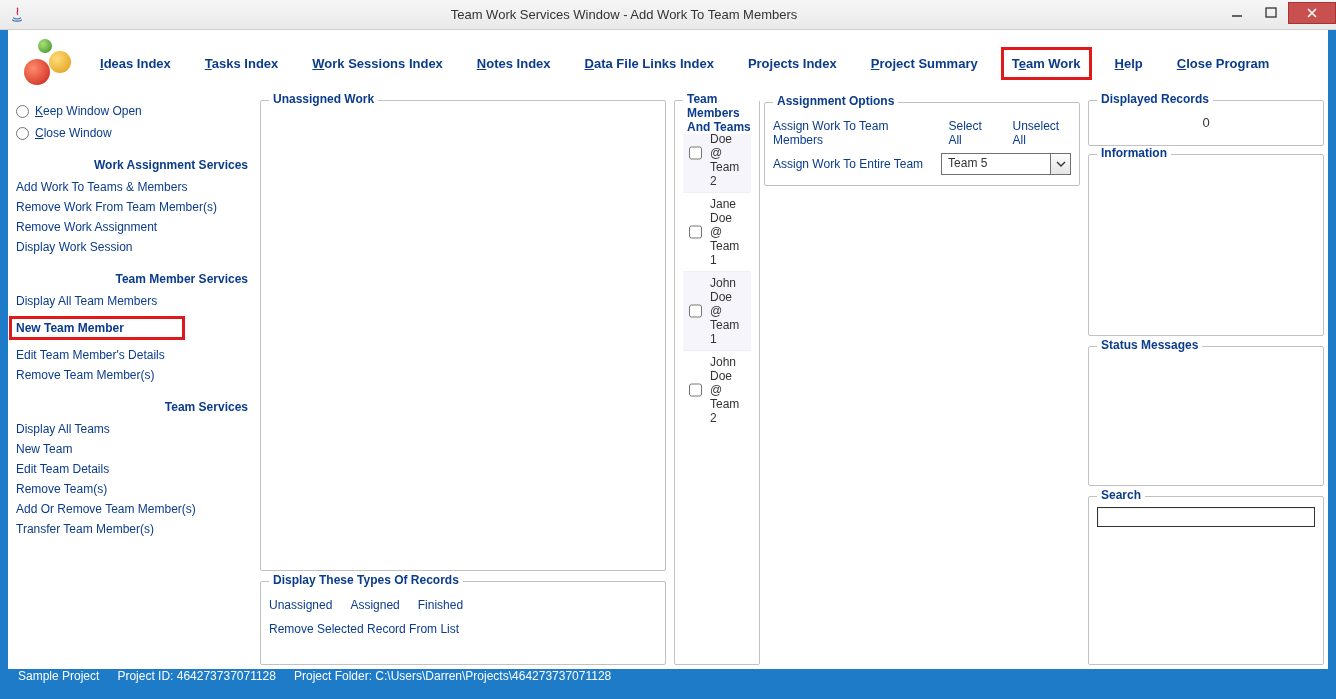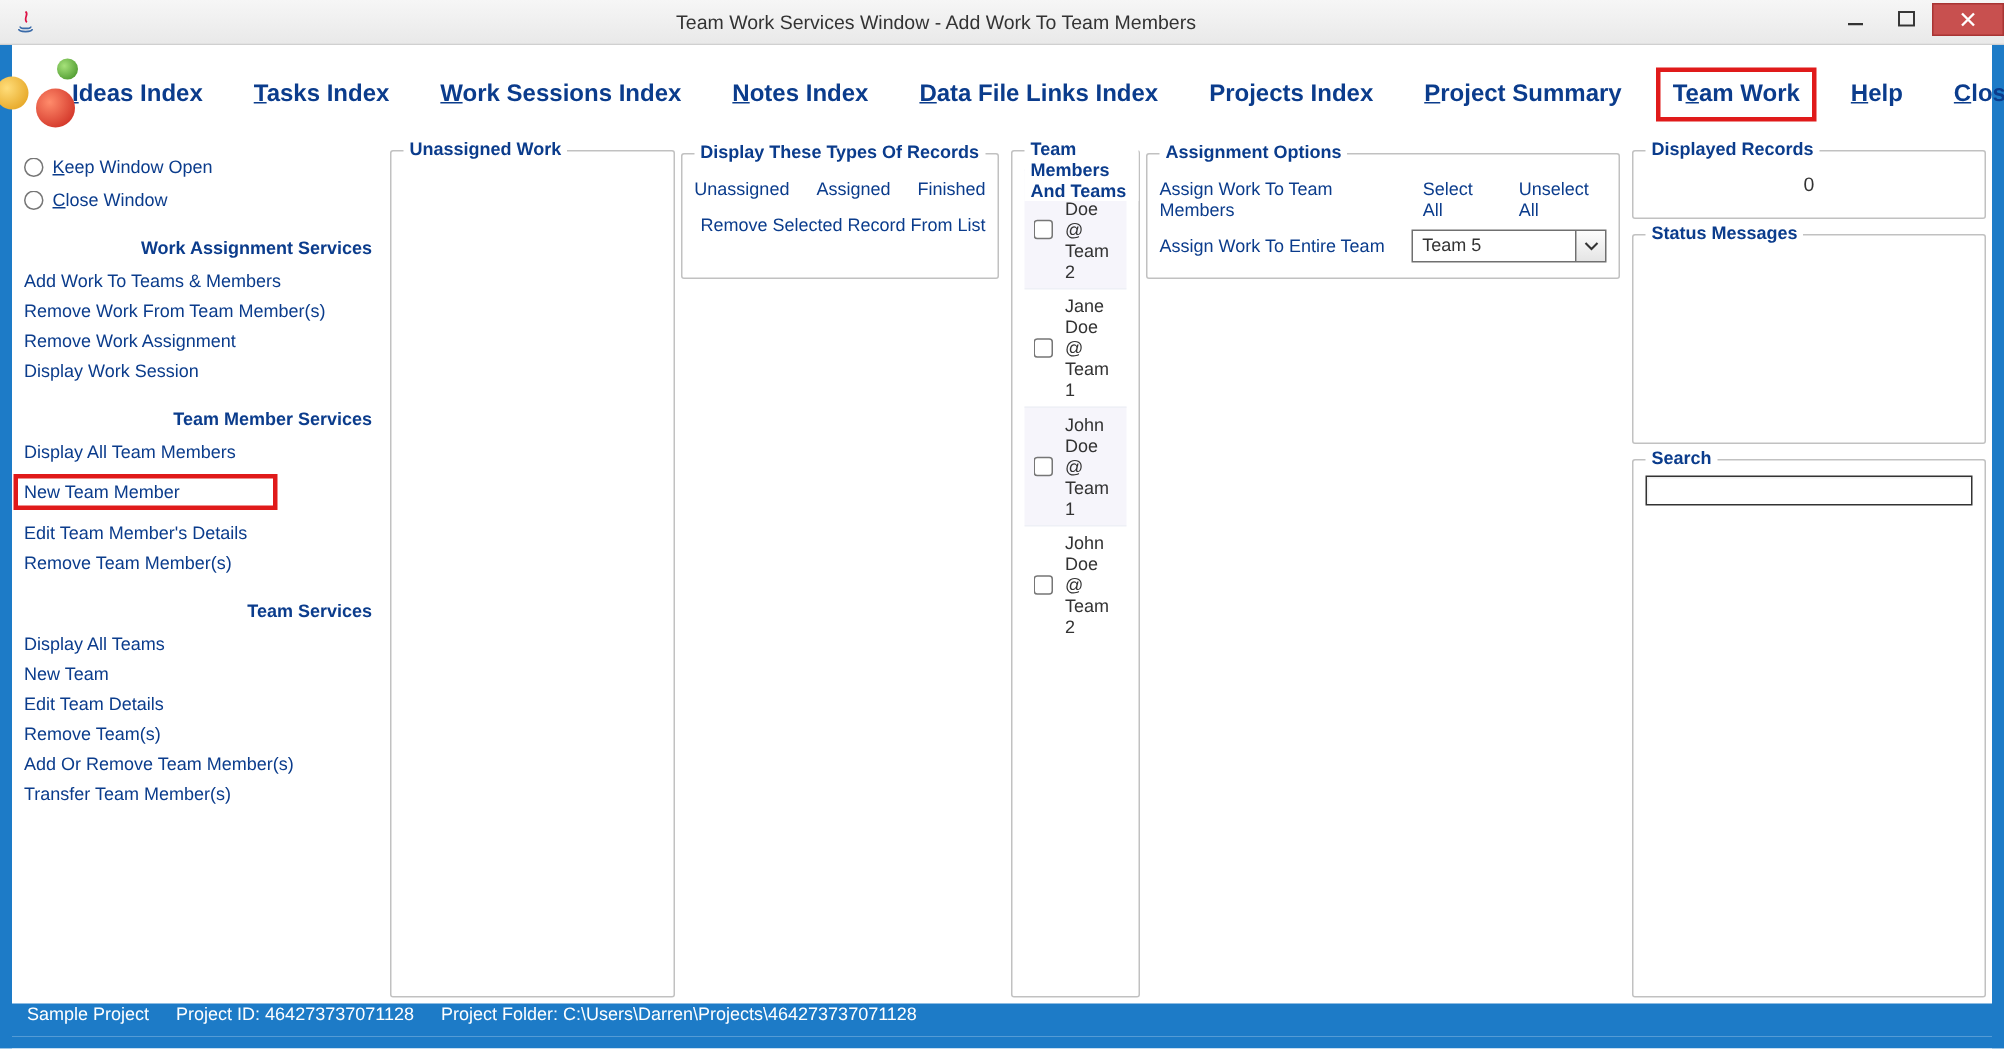--- a/index.html
+++ b/index.html
@@ -77,21 +77,21 @@
   }
   .logo .c { position:absolute; border-radius:50%; }
   .logo .c1 { width:26px; height:26px; background: radial-gradient(circle at 35% 35%, #ff8b6b, #c72018); left:2px; bottom:4px; }
   .logo .c2 { width:22px; height:22px; background: radial-gradient(circle at 35% 35%, #ffdd7a, #e09a12); right:3px; top:14px; }
   .logo .c3 { width:14px; height:14px; background: radial-gradient(circle at 35% 35%, #a6e27a, #3b8a1f); left:16px; top:2px; }
 
   .menu { display: flex; gap: 34px; align-items: center; }
   .menu-item {
     color: #0b3c8c;
     font-weight: bold;
-    font-size: 16px;
+    font-size: 13px;
     cursor: pointer;
     white-space: nowrap;
   }
   .menu-item .mn { text-decoration: underline; }
   .menu-item.highlight {
     border: 3px solid #e01a1a;
     padding: 6px 8px;
     margin: -9px -11px;
   }
 
@@ -115,20 +115,21 @@
   .radio-row .lbl .mn { text-decoration: underline; }
 
   .section-title { font-weight: bold; margin-top: 18px; margin-bottom: 8px; text-align: right; }
   .side-item { margin: 6px 0; cursor: pointer; }
   .side-item.highlight {
     border: 3px solid #e01a1a;
     padding: 2px 4px;
     margin: 2px -7px;
     display: inline-block;
     width: calc(100% - 56px);
+    font-weight: bold;
   }
 
   
   .group {
     border: 1px solid #c1c1c1;
     border-radius: 2px;
     position: relative;
     margin: 4px 2px;
     padding: 10px 8px 8px 8px;
   }
@@ -137,21 +138,21 @@
     top: -9px;
     left: 8px;
     background: #fff;
     padding: 0 4px;
     color: #0b3c8c;
     font-weight: bold;
     font-size: 12px;
   }
 
   
-  .col-unassigned { width: 410px; display:flex; flex-direction:row;text-align:right; }
+  .col-unassigned { width: 410px; display:flex; flex-direction:column; }
   .col-members    { width: 410px; display:flex; flex-direction:row; }
   .col-right      { flex:1; display:flex; flex-direction:column; }
 
   .big-box { flex: 1; }
   .member-row {
     display:flex; align-items:center; gap:8px;
     padding:4px 6px;
     border-top:1px solid #eef0f6;
     background:#f6f5fb;
   }
@@ -334,20 +335,23 @@
           </div>
         </div>
       </div>
     </div>
 
     <div class="col-right">
       <div class="group disp-records">
         <div class="legend">Displayed Records</div>
         <div class="val">0</div>
       </div>
+      <div class="group info-box">
+        <div class="legend">Information</div>
+      </div>
       <div class="group status-box">
         <div class="legend">Status Messages</div>
       </div>
       <div class="group search-box">
         <div class="legend">Search</div>
         <input type="text" value="" style="">
       </div>
     </div>
 
   </div>

